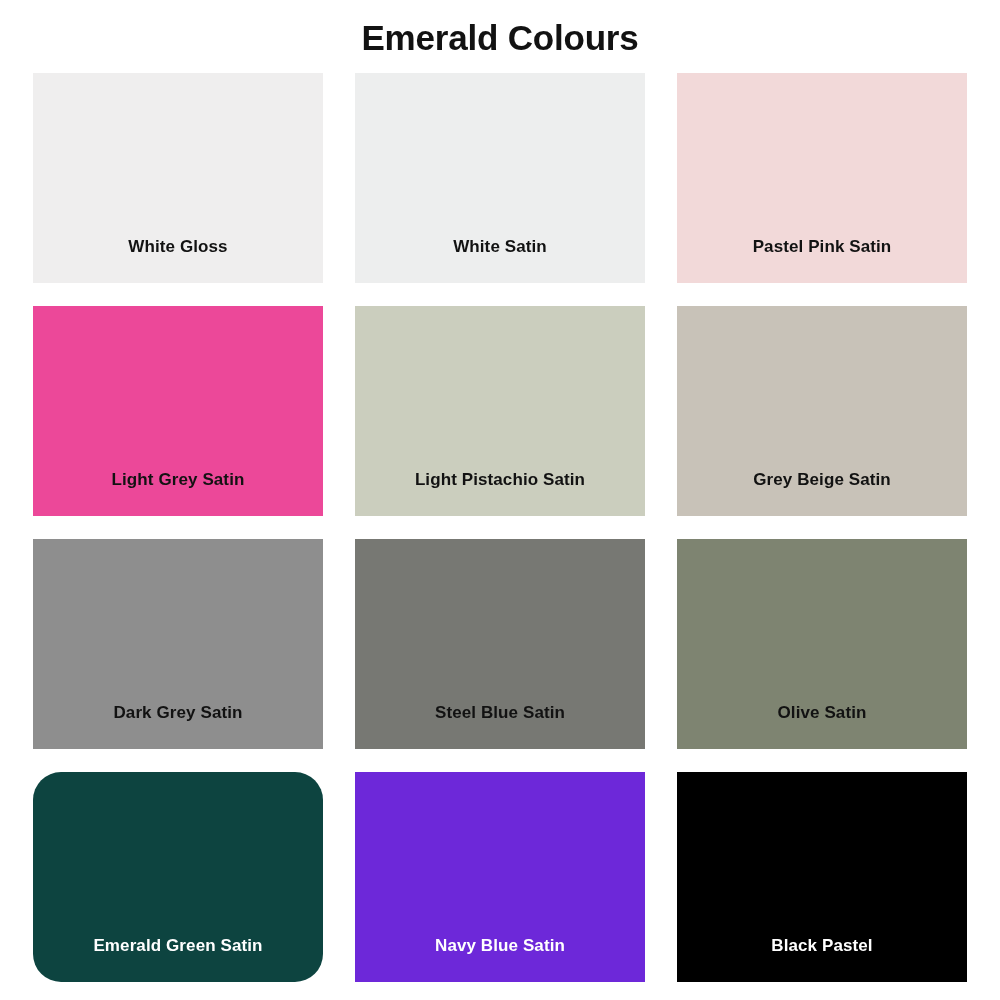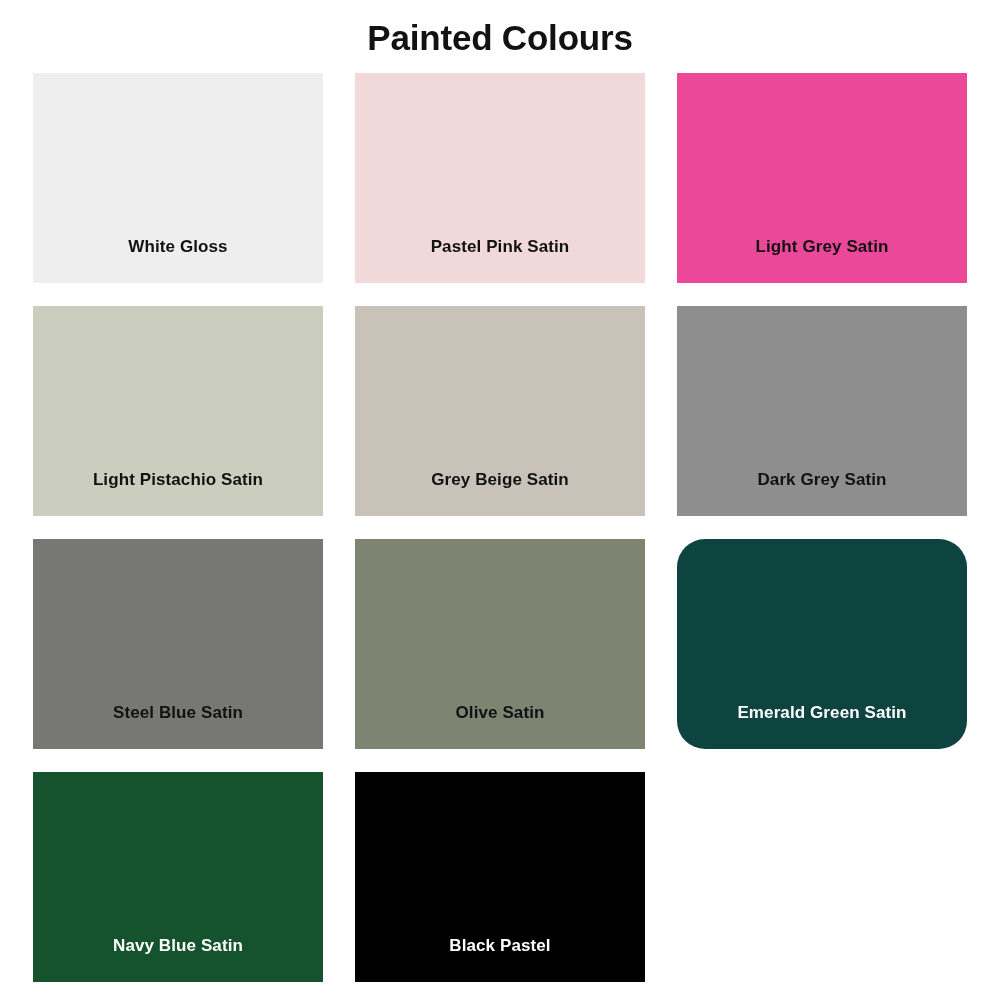--- a/index.html
+++ b/index.html
@@ -61,25 +61,28 @@
     line-height: 22px;
   }
   .label-dark { color: #121212; }
   .label-light { color: #FFFFFF; }
 </style>
 </head>
 <body>
 
 <div class="page">
 
-  <div class="page-title">Painted Colours</div>
+  <div class="page-title">Emerald Colours</div>
 
   <div class="swatch-grid">
       <div class="swatch" style="background: rgb(239, 238, 238);">
         <div class="swatch-label label-dark" style="color: rgb(18, 18, 18);">White Gloss</div>
+      </div>
+      <div class="swatch" style="background: rgb(237, 238, 238);">
+        <div class="swatch-label label-dark" style="color: rgb(18, 18, 18);">White Satin</div>
       </div>
       <div class="swatch" style="background: rgb(242, 217, 217);">
         <div class="swatch-label label-dark" style="color: rgb(18, 18, 18);">Pastel Pink Satin</div>
       </div>
       <div class="swatch" style="background: #ec4899;">
         <div class="swatch-label label-dark" style="color: rgb(18, 18, 18);">Light Grey Satin</div>
       </div>
       <div class="swatch" style="background: rgb(203, 206, 190);">
         <div class="swatch-label label-dark" style="color: rgb(18, 18, 18);">Light Pistachio Satin</div>
       </div>
@@ -91,21 +94,21 @@
       </div>
       <div class="swatch" style="background: rgb(119, 120, 115);">
         <div class="swatch-label label-dark" style="color: rgb(18, 18, 18);">Steel Blue Satin</div>
       </div>
       <div class="swatch" style="background: rgb(126, 132, 113); padding-left: 44px;">
         <div class="swatch-label label-dark" style="color: rgb(18, 18, 18);">Olive Satin</div>
       </div>
       <div class="swatch" style="background: rgb(13, 68, 64); border-radius: 28px;">
         <div class="swatch-label label-light" style="color: rgb(255, 255, 255);">Emerald Green Satin</div>
       </div>
-      <div class="swatch" style="background: #14532d;">
+      <div class="swatch" style="background: #6d28d9;">
         <div class="swatch-label label-light" style="color: rgb(255, 255, 255);">Navy Blue Satin</div>
       </div>
       <div class="swatch" style="background: rgb(0, 0, 0);">
         <div class="swatch-label label-light" style="color: rgb(255, 255, 255);">Black Pastel</div>
       </div>
     </div>
 
 </div>
 
 </body></html>

